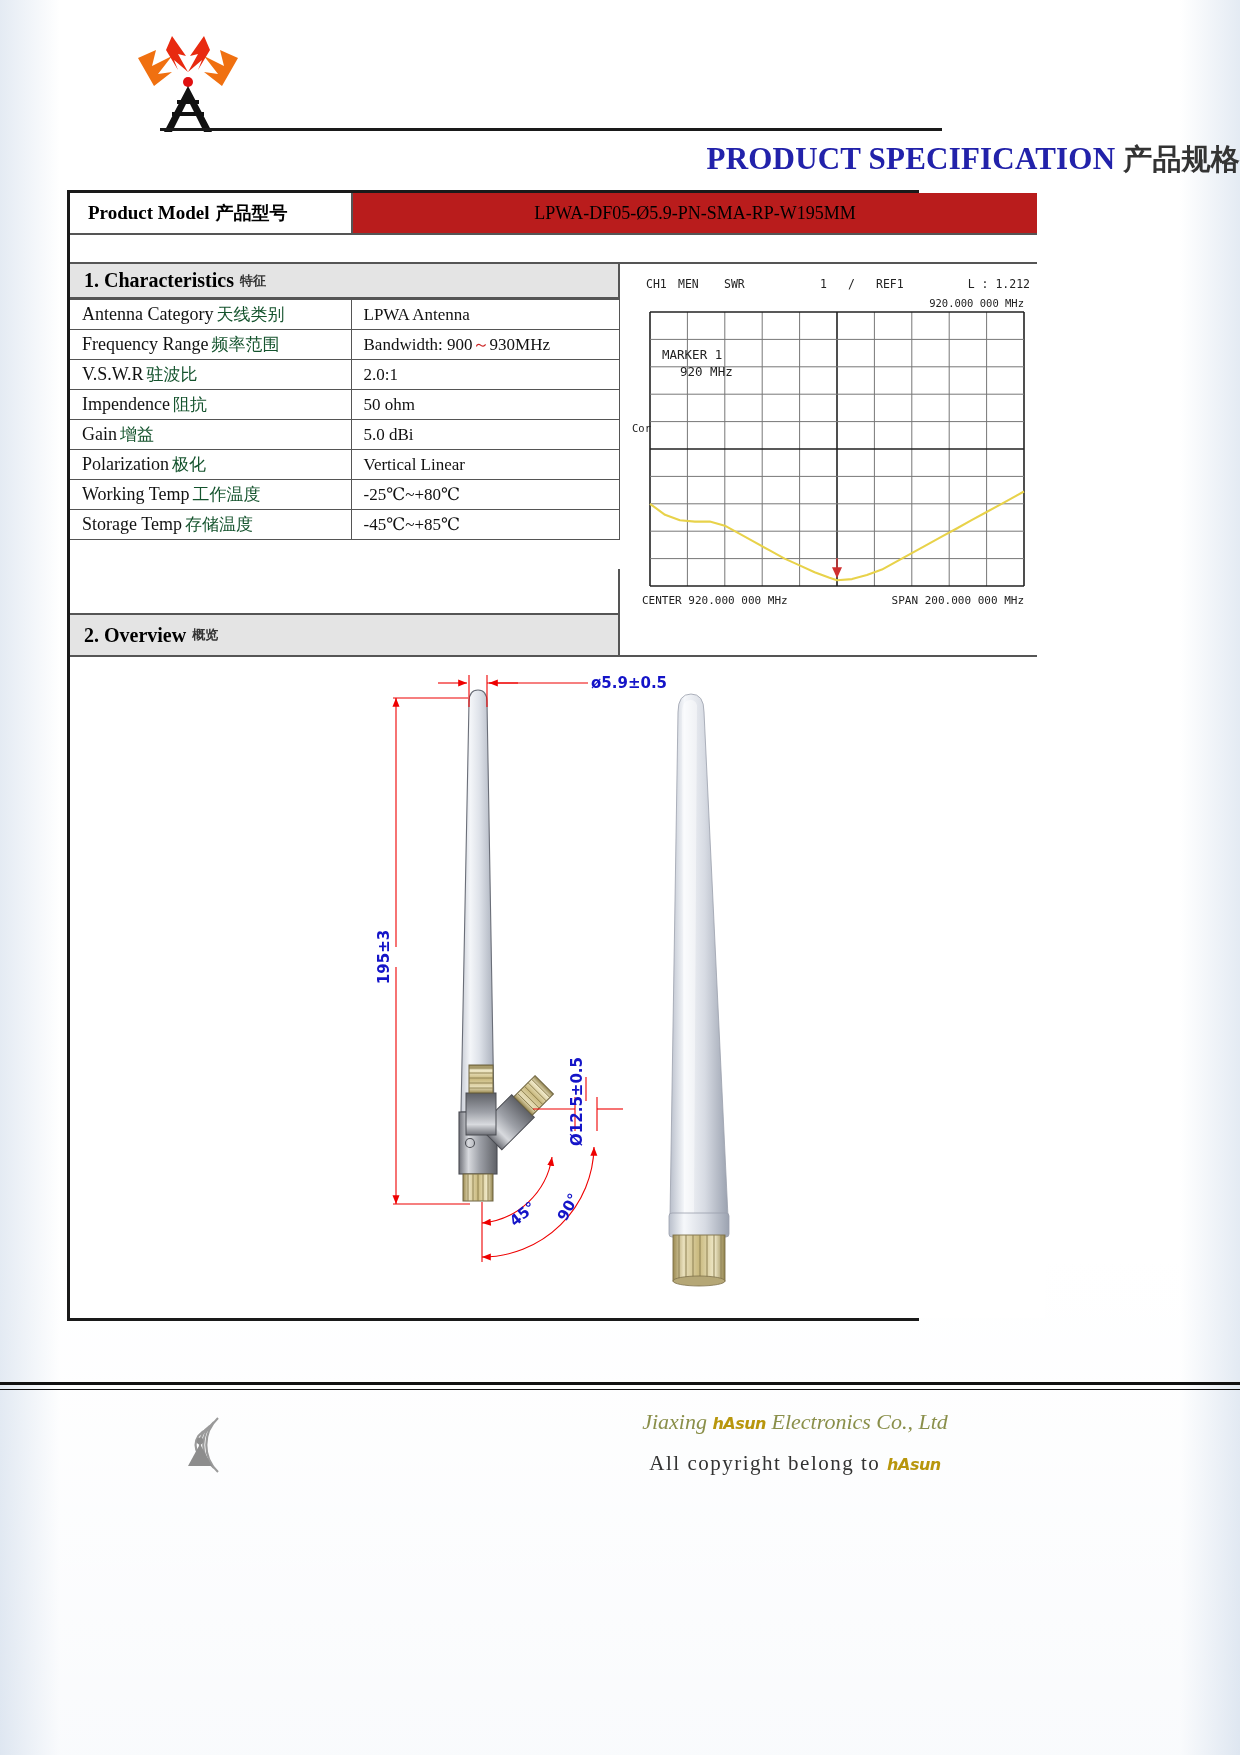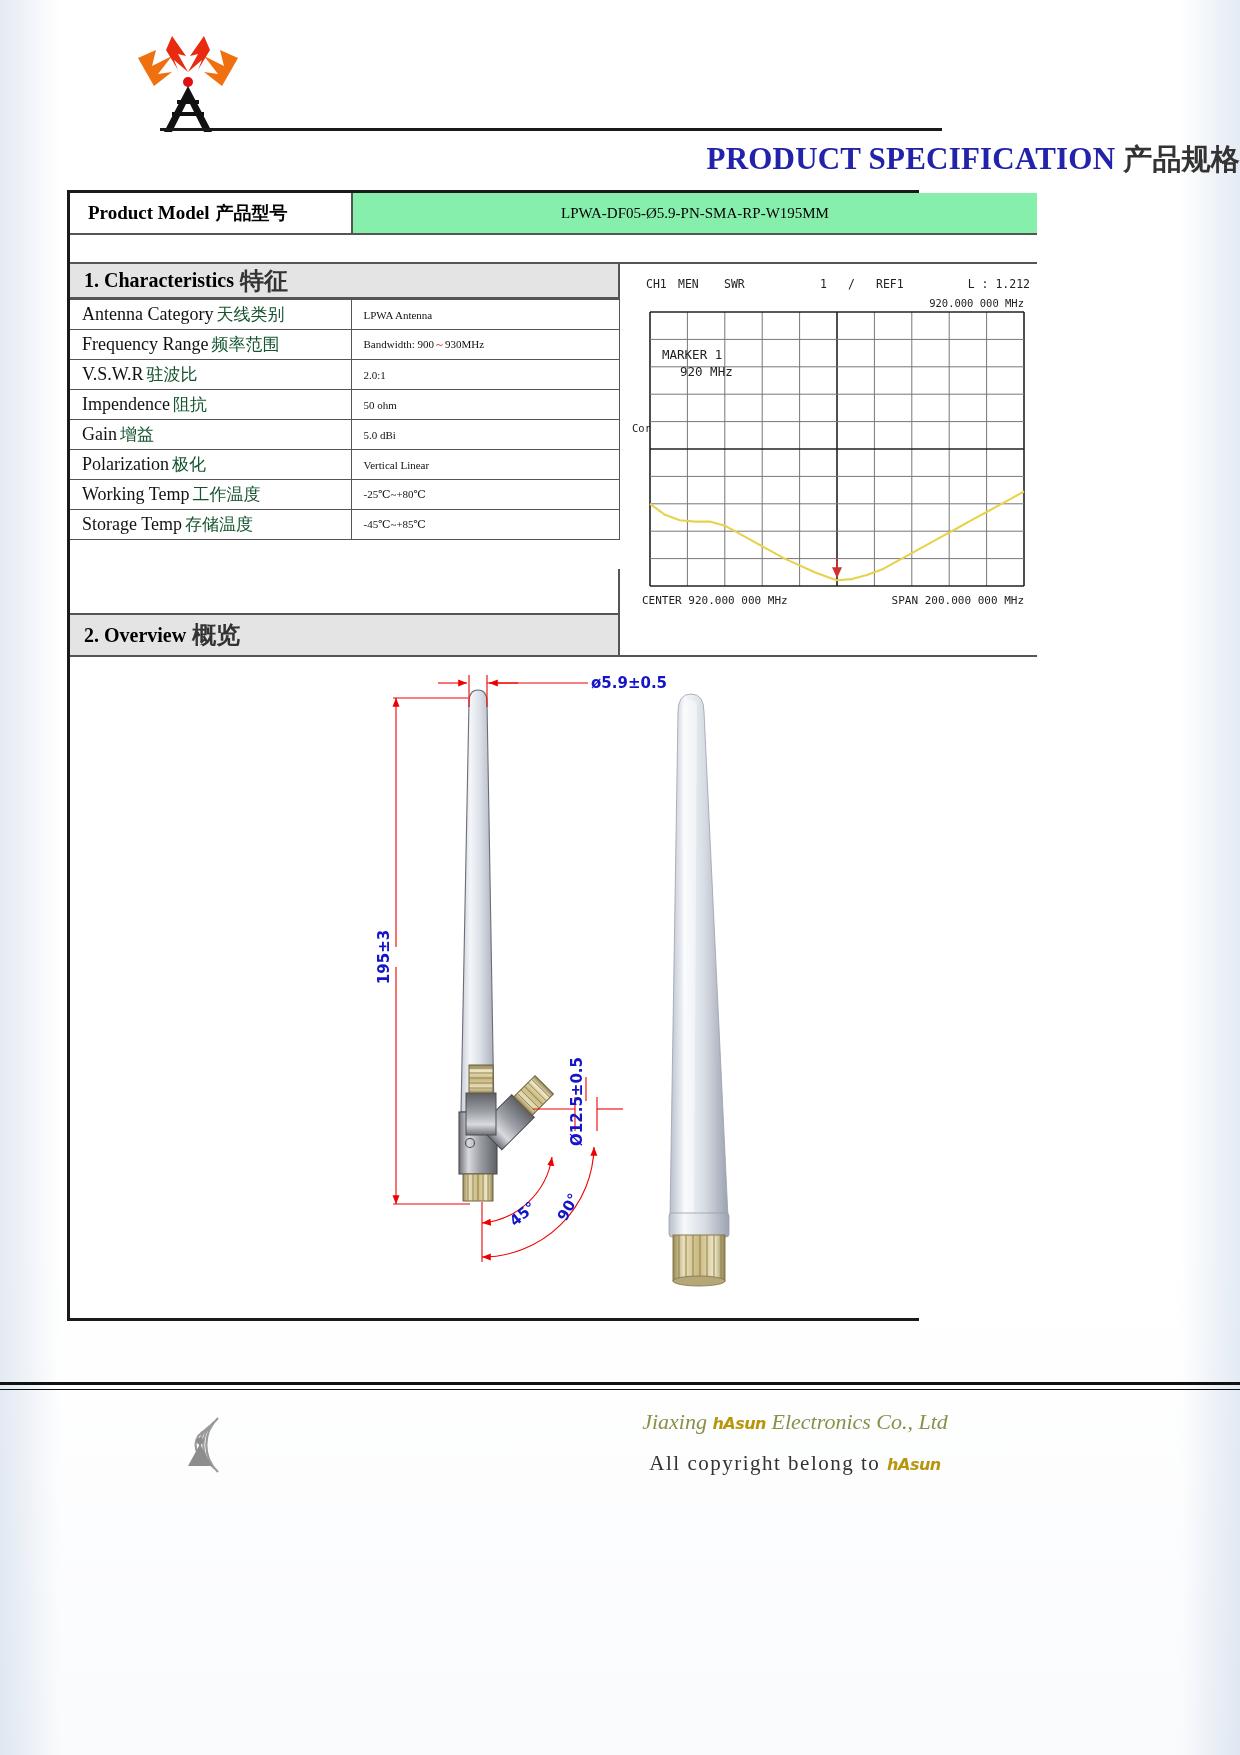--- a/index.html
+++ b/index.html
@@ -103,22 +103,22 @@
     background: #ffffff;
   }
   .model-label .cn {
     font-family: "DejaVu Sans", sans-serif;
     font-size: 18px;
     margin-left: 6px;
   }
   .model-value {
     flex: 1;
     display: flex; align-items: center; justify-content: center;
-    font-size: 15px;
-    background: #86efac;
+    font-size: 18px;
+    background: #b91c1c;
   }
 
   .spacer-row {
     position: absolute;
     left: 0; top: 42px;
     width: 967px; height: 29px;
     border-bottom: 2px solid #555;
     box-sizing: border-box;
     background: #fff;
   }
@@ -134,21 +134,21 @@
     display: flex; align-items: center;
     padding-left: 14px;
     font-weight: bold;
     font-size: 20px;
   }
   .sec-head.wide {
     width: 550px;
   }
   .sec-head .cn {
     font-family: "DejaVu Sans", sans-serif;
-    font-size: 24px;
+    font-size: 13px;
     margin-left: 6px;
     color: #333;
   }
   #sec-characteristics { left: 0; top: 71px; }
   #sec-overview { left: 0; top: 422px; height: 42px; }
 
   
   .spec-table {
     position: absolute;
     left: 0; top: 106px;
@@ -169,21 +169,21 @@
     font-size: 18px;
     color: #111;
   }
   .spec-table td.k .cn {
     font-family: "DejaVu Sans", sans-serif;
     font-size: 17px;
     color: #14532d;
     margin-left: 3px;
   }
   .spec-table td.v {
-    font-size: 11px;
+    font-size: 17px;
     color: #111;
   }
   .spec-table td.v .tilde { color: #c22; }
   .spec-blank {
     position: absolute;
     left: 0; top: 376px;
     width: 550px; height: 46px;
     border-right: 2px solid #555;
     border-bottom: 2px solid #555;
     box-sizing: border-box;

